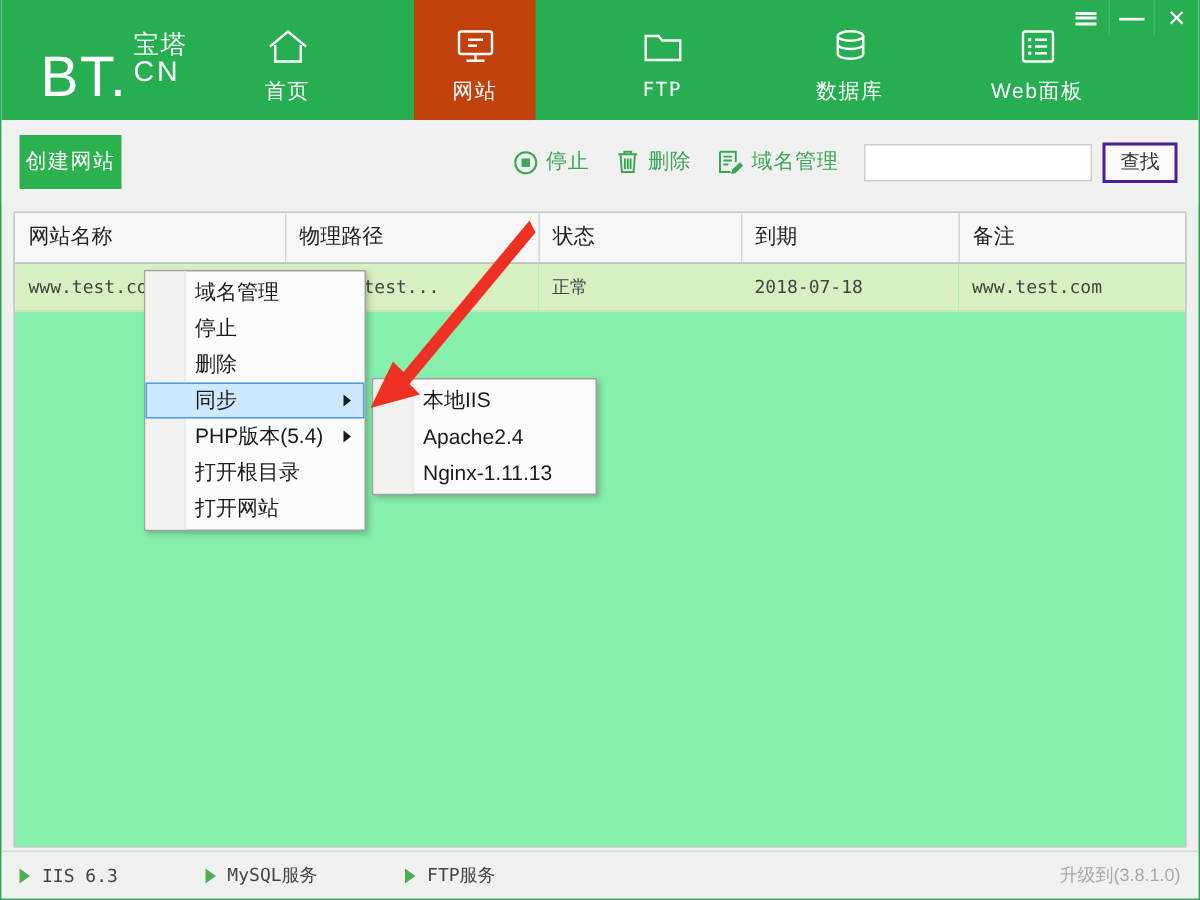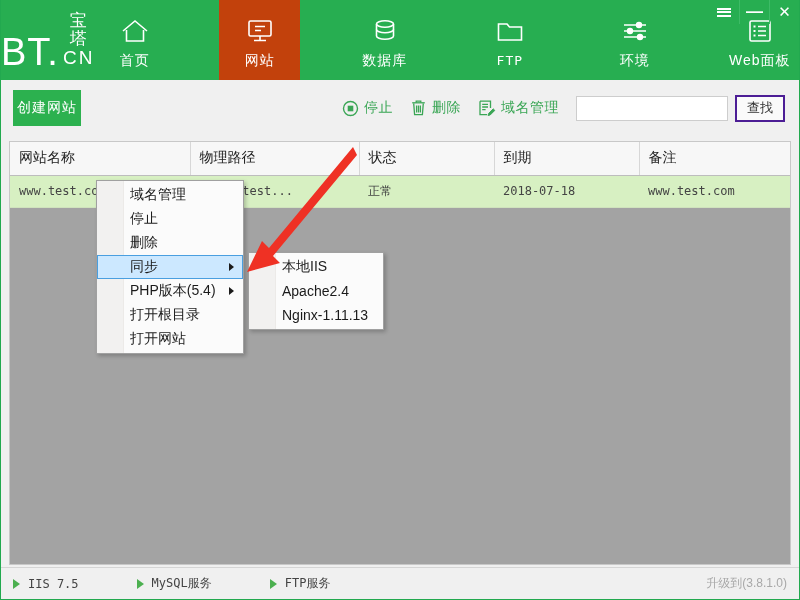--- a/index.html
+++ b/index.html
@@ -140,21 +140,21 @@
     color: #333;
     cursor: default;
     font-family: "Liberation Sans", sans-serif;
   }
 
   
   .table-wrap {
     position: absolute;
     left: 8px; right: 8px;
     top: 141px; bottom: 34px;
-    background: #a3a3a3;
+    background: #86efac;
     border: 1px solid #c8c8c8;
     overflow: hidden;
   }
   table.grid { width: 100%; border-collapse: collapse; table-layout: fixed; }
   table.grid th {
     height: 33px;
     background: #f7f7f7;
     border-right: 1px solid #d7d7d7;
     border-bottom: 1px solid #bdbdbd;
     text-align: left;
@@ -249,21 +249,21 @@
     margin-left: auto;
     width: 0; height: 0;
     border-left: 5px solid #1b1b1b;
     border-top: 4px solid transparent;
     border-bottom: 4px solid transparent;
   }
 
   .submenu {
     position: absolute;
     left: 247px; top: 252px;
-    width: 136px;
+    width: 150px;
     background: #fbfbfb;
     border: 1px solid #a0a0a0;
     box-shadow: 2px 2px 4px rgba(0,0,0,0.22);
     padding: 2px 0;
     z-index: 41;
   }
   .submenu::before {
     content: "";
     position: absolute;
     left: 0; top: 0; bottom: 0;
@@ -315,48 +315,37 @@
             <path d="M10 9.5 H20 M10 13.5 H16"></path>
             <path d="M15 19 L15 23 M9 23.5 H21"></path>
           </svg>
         </span>
         <span class="lbl">网站</span>
       </div>
 
       <div class="navitem">
         <span class="ico">
           <svg width="30" height="28" viewBox="0 0 30 28" fill="none" stroke="#ffffff" stroke-width="1.6">
+            <path d="M3.5 22 L3.5 6 L12 6 L14.5 9 L26.5 9 L26.5 22 Z"></path>
+          </svg>
+        </span>
+        <span class="lbl mono">FTP</span>
+      </div>
+
+      <div class="navitem">
+        <span class="ico">
+          <svg width="30" height="28" viewBox="0 0 30 28" fill="none" stroke="#ffffff" stroke-width="1.6">
             <ellipse cx="15" cy="7" rx="8.5" ry="3.2"></ellipse>
             <path d="M6.5 7 V19 C6.5 20.8 10.3 22.2 15 22.2 C19.7 22.2 23.5 20.8 23.5 19 V7"></path>
             <path d="M6.5 12.5 C6.5 14.3 10.3 15.7 15 15.7 C19.7 15.7 23.5 14.3 23.5 12.5"></path>
           </svg>
         </span>
         <span class="lbl">数据库</span>
       </div>
 
-      <div class="navitem">
-        <span class="ico">
-          <svg width="30" height="28" viewBox="0 0 30 28" fill="none" stroke="#ffffff" stroke-width="1.6">
-            <path d="M3.5 22 L3.5 6 L12 6 L14.5 9 L26.5 9 L26.5 22 Z"></path>
-          </svg>
-        </span>
-        <span class="lbl mono">FTP</span>
-      </div>
-
-      <div class="navitem">
-        <span class="ico">
-          <svg width="30" height="28" viewBox="0 0 30 28" fill="none" stroke="#ffffff" stroke-width="1.6">
-            <path d="M4 8 H26 M4 14 H26 M4 20 H26"></path>
-            <circle cx="19" cy="8" r="2.4" fill="#ffffff"></circle>
-            <circle cx="10" cy="14" r="2.4" fill="#ffffff"></circle>
-            <circle cx="20" cy="20" r="2.4" fill="#ffffff"></circle>
-          </svg>
-        </span>
-        <span class="lbl">环境</span>
-      </div>
 
       <div class="navitem">
         <span class="ico">
           <svg width="30" height="28" viewBox="0 0 30 28" fill="none" stroke="#ffffff" stroke-width="1.6">
             <rect x="5" y="4" width="20" height="20" rx="1.5"></rect>
             <path d="M13 9.5 H21 M13 14 H21 M13 18.5 H21"></path>
             <rect x="8.5" y="8.5" width="2" height="2" fill="#ffffff" stroke="none"></rect>
             <rect x="8.5" y="13" width="2" height="2" fill="#ffffff" stroke="none"></rect>
             <rect x="8.5" y="17.5" width="2" height="2" fill="#ffffff" stroke="none"></rect>
           </svg>
@@ -496,21 +485,21 @@
 
   <svg class="annot" viewBox="0 0 800 600">
     <g fill="#ef3124" stroke="none">
       <path d="M352 147 L268 248 L261 241 L246 272 L279 263 L272 256 L356 155 Z"></path>
     </g>
   </svg>
 
   <div class="statusbar">
     <div class="svc">
       <span class="tri"></span>
-      <span>IIS 7.5</span>
+      <span>IIS 6.3</span>
     </div>
     <div class="svc">
       <span class="tri"></span>
       <span>MySQL服务</span>
     </div>
     <div class="svc">
       <span class="tri"></span>
       <span>FTP服务</span>
     </div>
     <div class="upgrade">升级到(3.8.1.0)</div>

